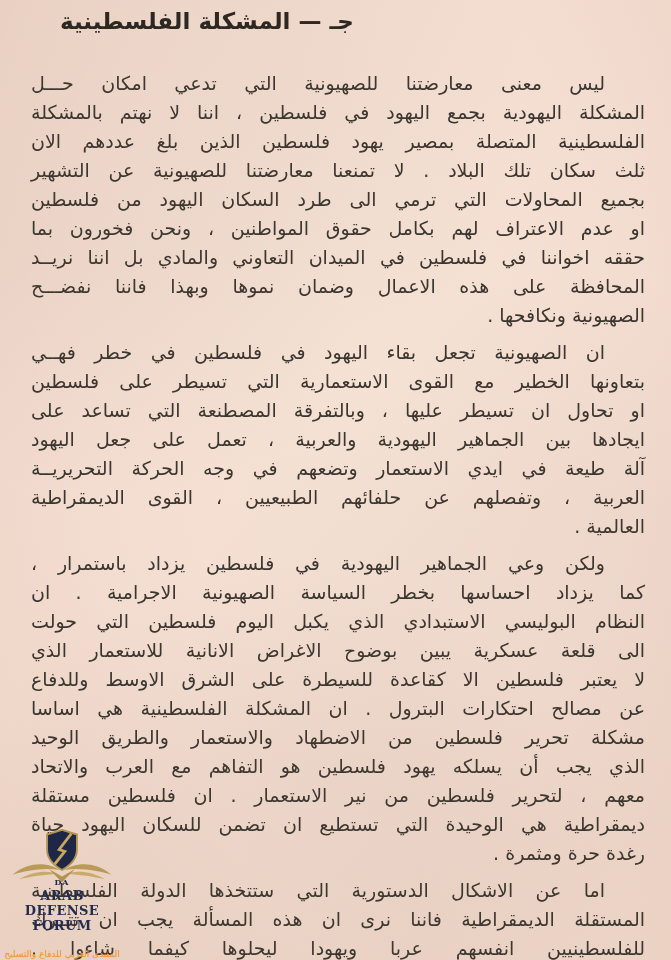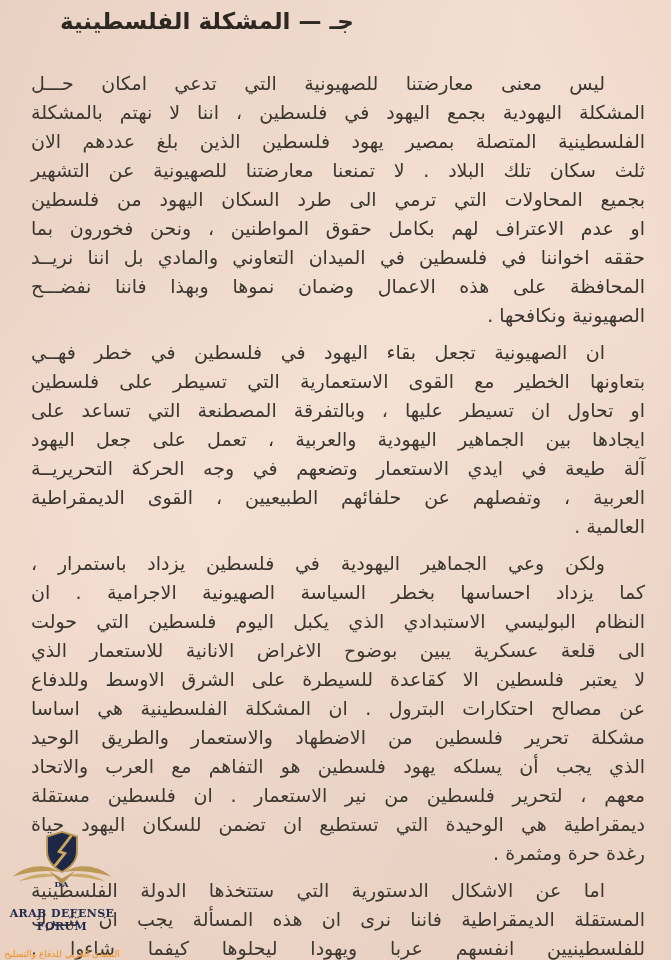--- a/index.html
+++ b/index.html
@@ -32,21 +32,21 @@
   .line{text-align:justify;text-align-last:justify;white-space:normal;}
   .line.end{text-align-last:start;}
   .line.first{text-indent:40px;}
   
   .watermark{
     position:absolute;left:3px;bottom:1px;width:118px;z-index:5;
     text-align:center;pointer-events:none;
   }
   .emblem{display:block;margin:0 auto;width:112px;height:56px;}
   .wm-da{font-size:8px;font-weight:bold;color:#232c4e;margin-top:-7px;letter-spacing:1px;font-family:"DejaVu Serif", serif;}
-  .wm-en{font-size:11px;font-weight:bold;color:#232c4e;letter-spacing:.4px;margin-top:18px;font-family:"DejaVu Serif", serif;}
+  .wm-en{font-size:13px;font-weight:bold;color:#232c4e;letter-spacing:.4px;margin-top:1px;font-family:"DejaVu Serif", serif;}
   .wm-ar{direction:rtl;font-size:9px;color:#ee9a3a;margin-top:16px;text-shadow:0 0 1px rgba(238,154,58,.5);}
 </style>
 </head>
 <body>
 
 <div class="page">
 
   <h1 class="title">جـ — المشكلة الفلسطينية</h1>
 
   <div class="body">

